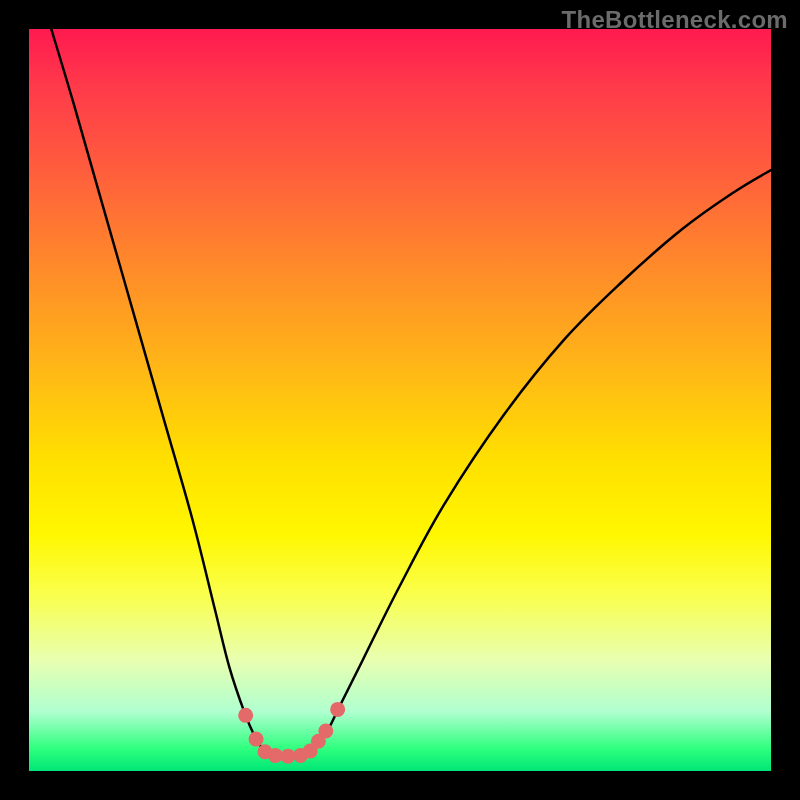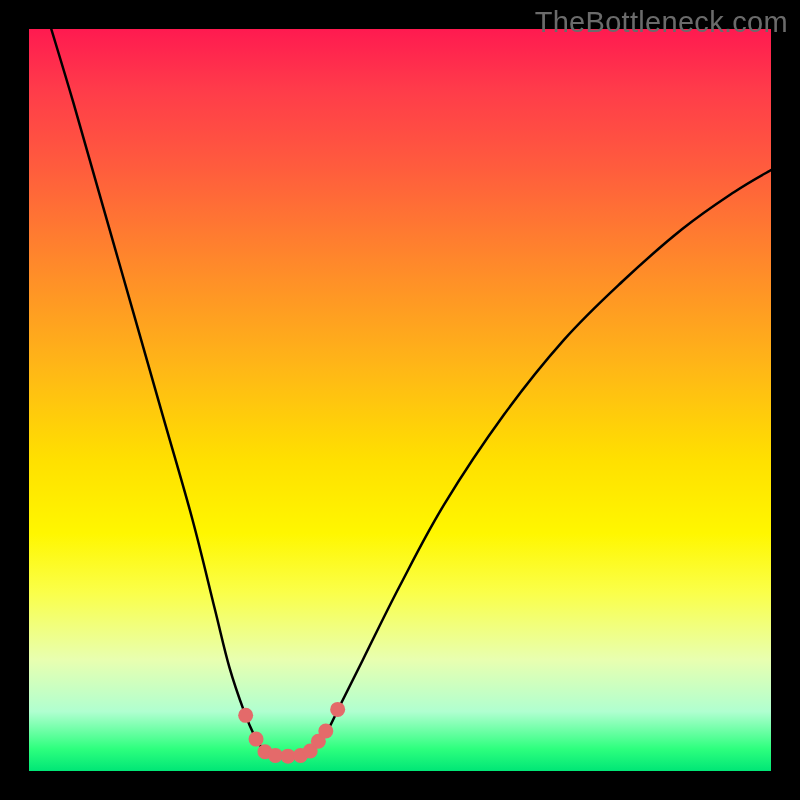--- a/index.html
+++ b/index.html
@@ -30,22 +30,22 @@
       #b0ffd0 92%,
       #2eff7e 97%,
       #00e676 100%
     );
   }
   .watermark {
     position: absolute;
     top: 6px;
     right: 12px;
     color: #6b6b6b;
-    font-size: 29px;
-    font-weight: 400;
+    font-size: 24px;
+    font-weight: 700;
     letter-spacing: 0.3px;
     z-index: 50;
   }
   svg.curve {
     position: absolute;
     left: 29px;
     top: 29px;
     width: 742px;
     height: 742px;
     z-index: 20;

